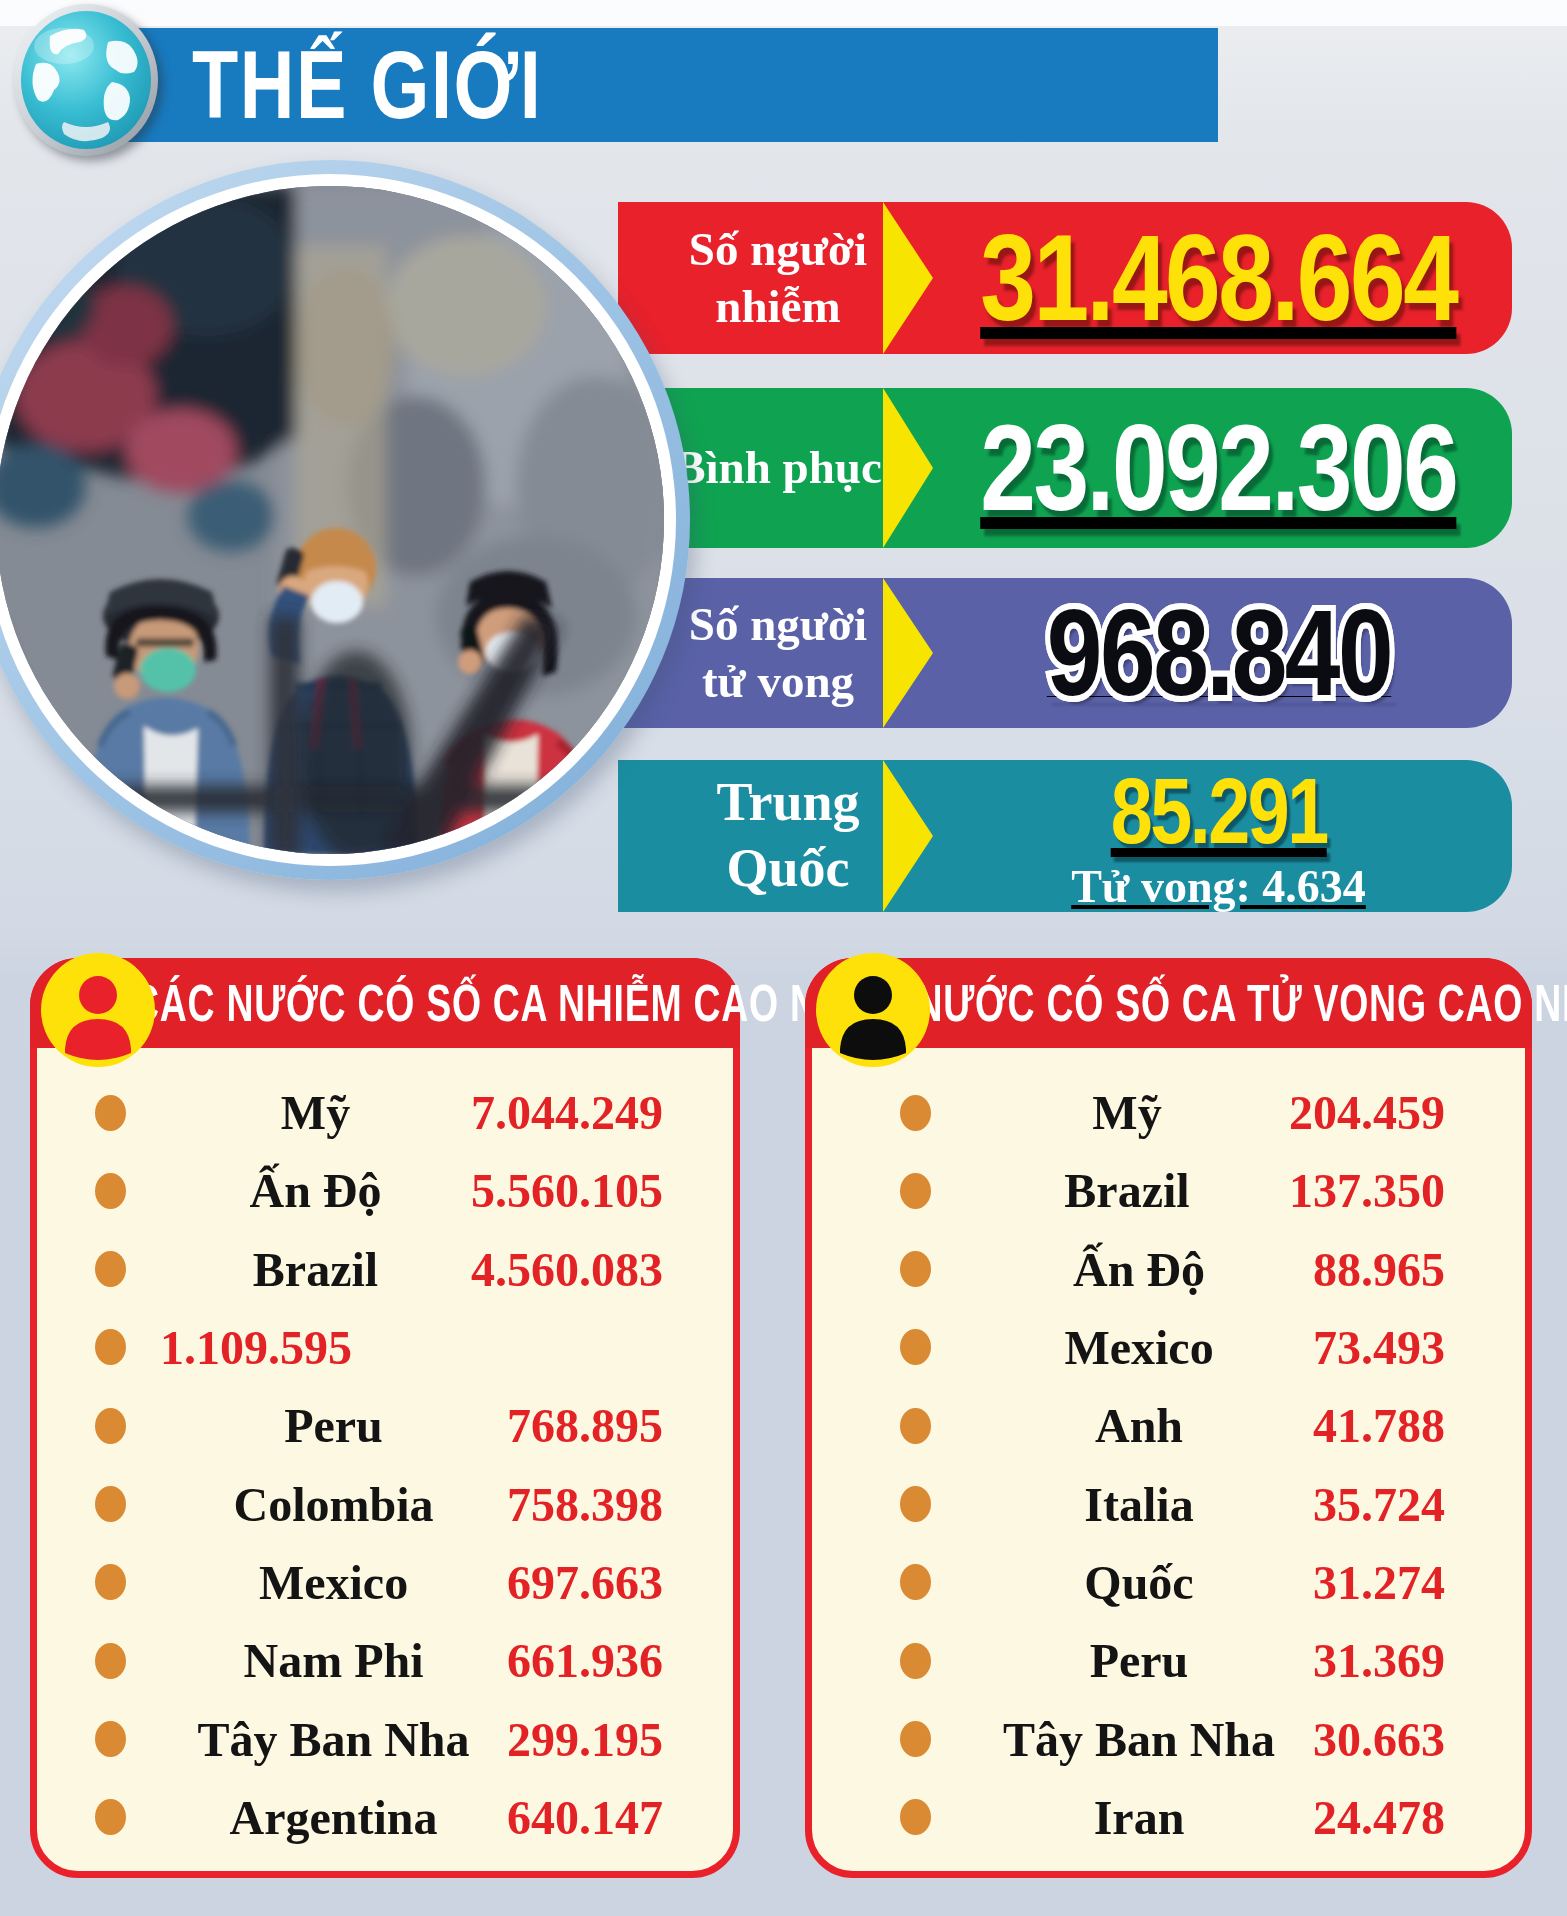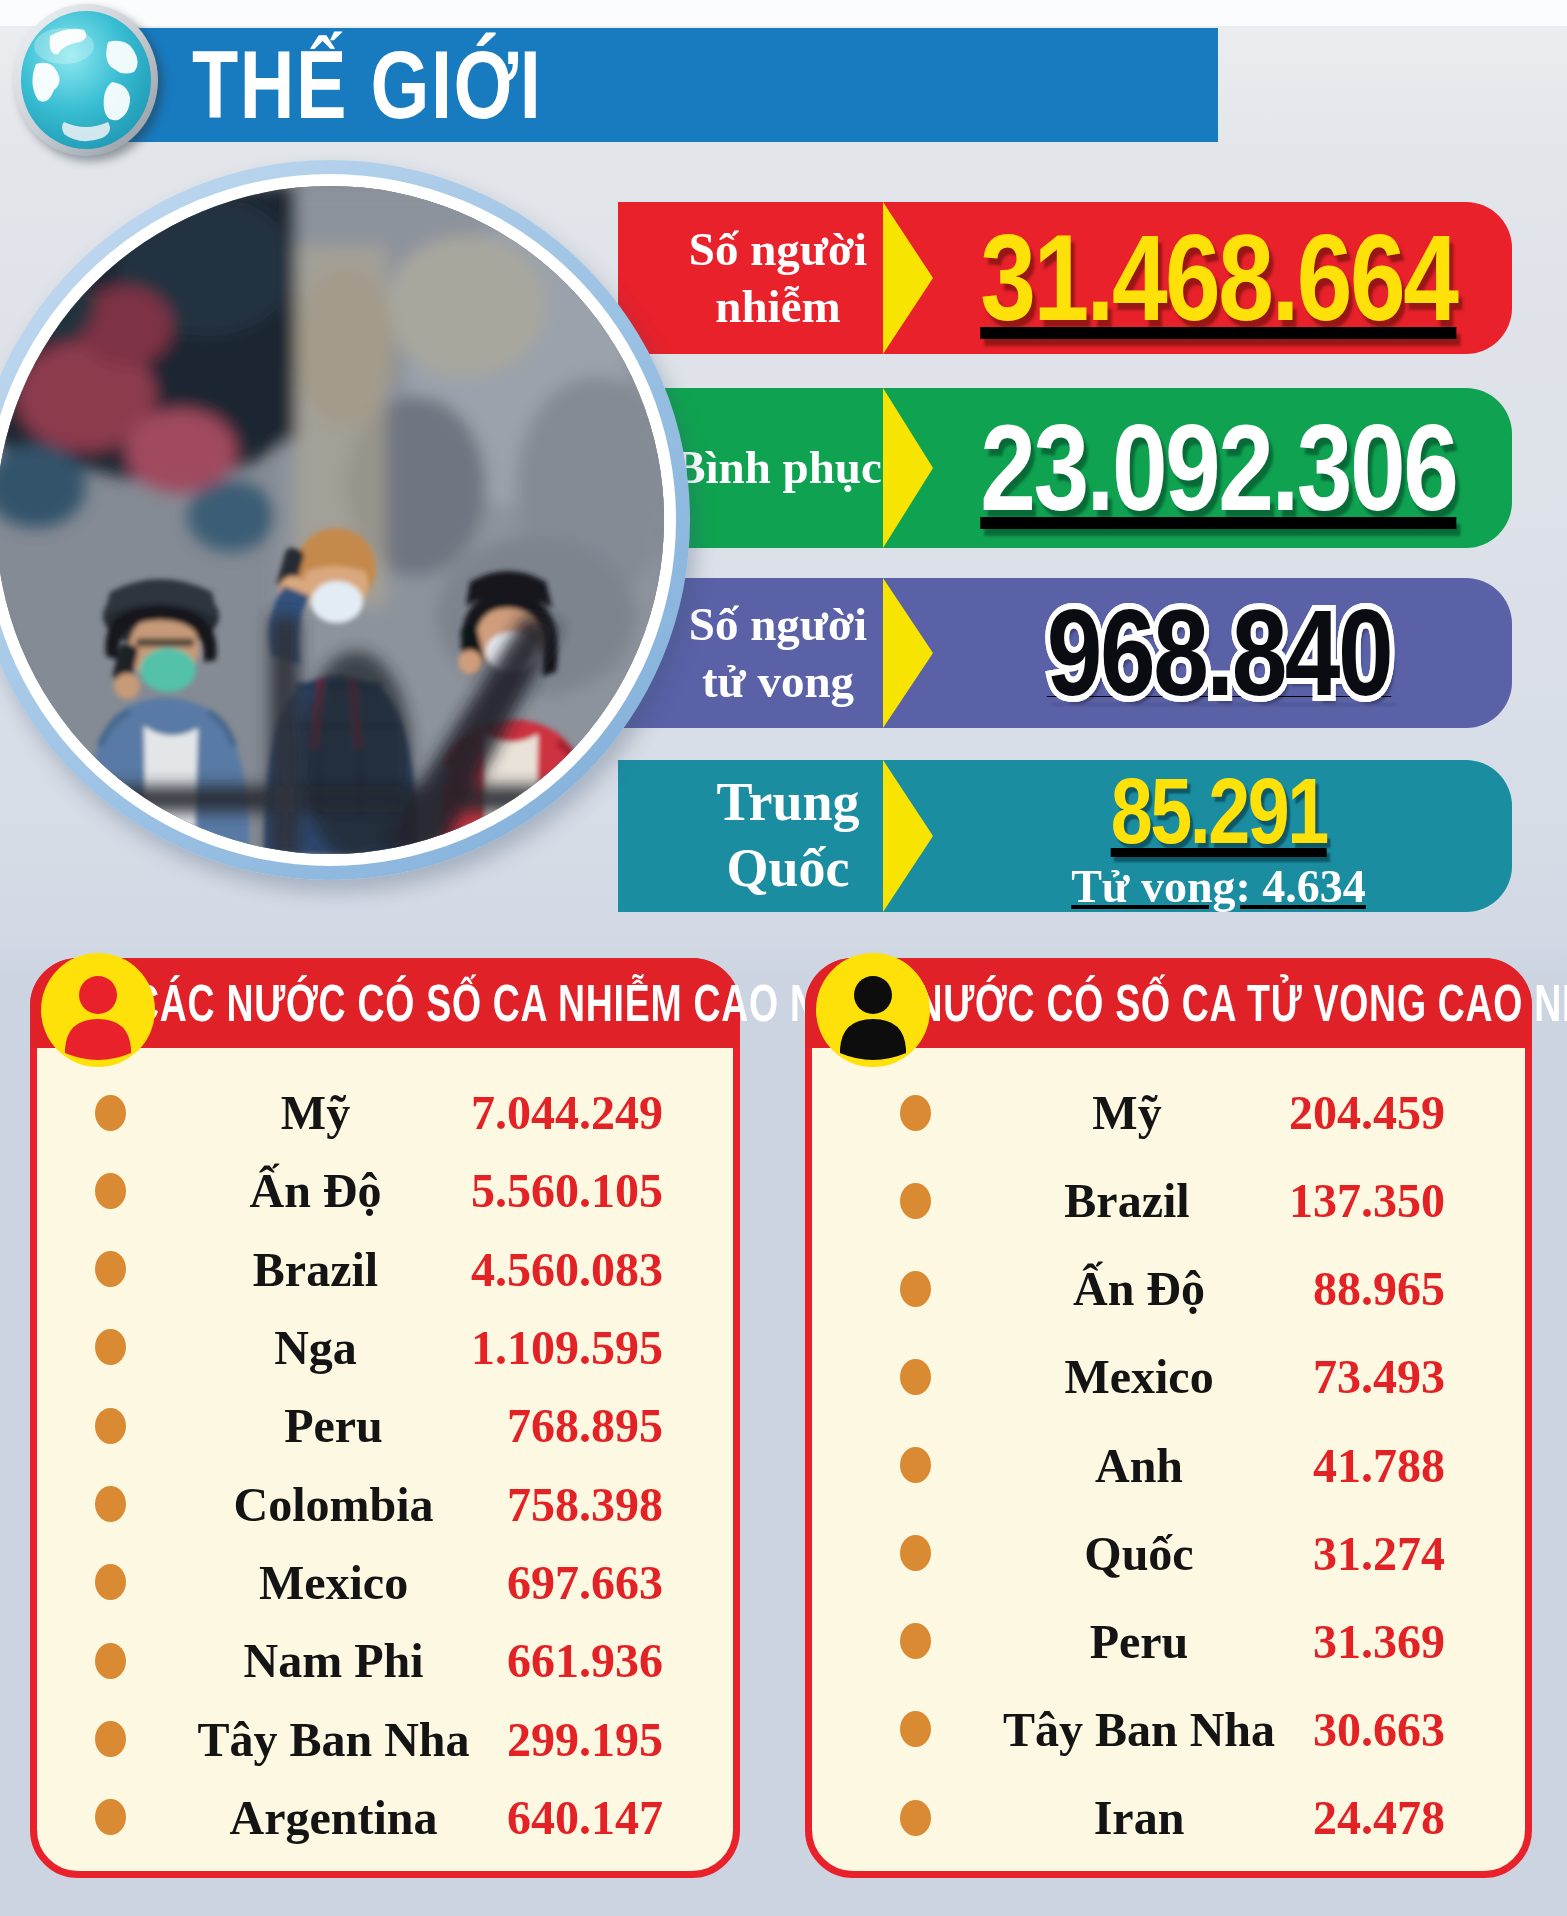--- a/index.html
+++ b/index.html
@@ -255,21 +255,20 @@
         <span class="country">Ấn Độ</span>
         <span class="rval">5.560.105</span>
       </div>
         <div class="row">
         <span class="bullet"></span>
         <span class="country">Brazil</span>
         <span class="rval">4.560.083</span>
       </div>
         <div class="row">
         <span class="bullet"></span>
-        <span class="country">Nga</span>
         <span class="rval">1.109.595</span>
       </div>
         <div class="row">
         <span class="bullet"></span>
         <span class="country">Peru</span>
         <span class="rval">768.895</span>
       </div>
         <div class="row">
         <span class="bullet"></span>
         <span class="country">Colombia</span>
@@ -330,20 +329,25 @@
         <span class="country">Mexico</span>
         <span class="rval">73.493</span>
       </div>
         <div class="row">
         <span class="bullet"></span>
         <span class="country">Anh</span>
         <span class="rval">41.788</span>
       </div>
         <div class="row">
         <span class="bullet"></span>
+        <span class="country">Italia</span>
+        <span class="rval">35.724</span>
+      </div>
+        <div class="row">
+        <span class="bullet"></span>
         <span class="country">Quốc</span>
         <span class="rval">31.274</span>
       </div>
         <div class="row">
         <span class="bullet"></span>
         <span class="country">Peru</span>
         <span class="rval">31.369</span>
       </div>
         <div class="row">
         <span class="bullet"></span>

